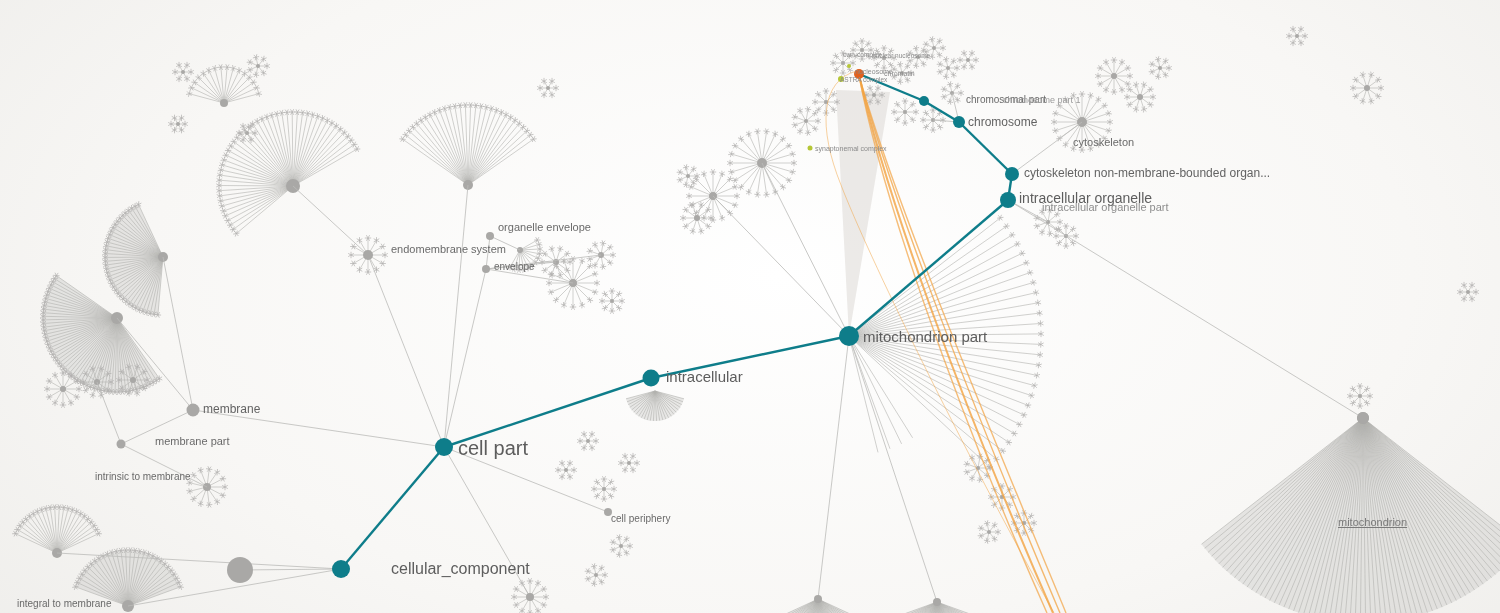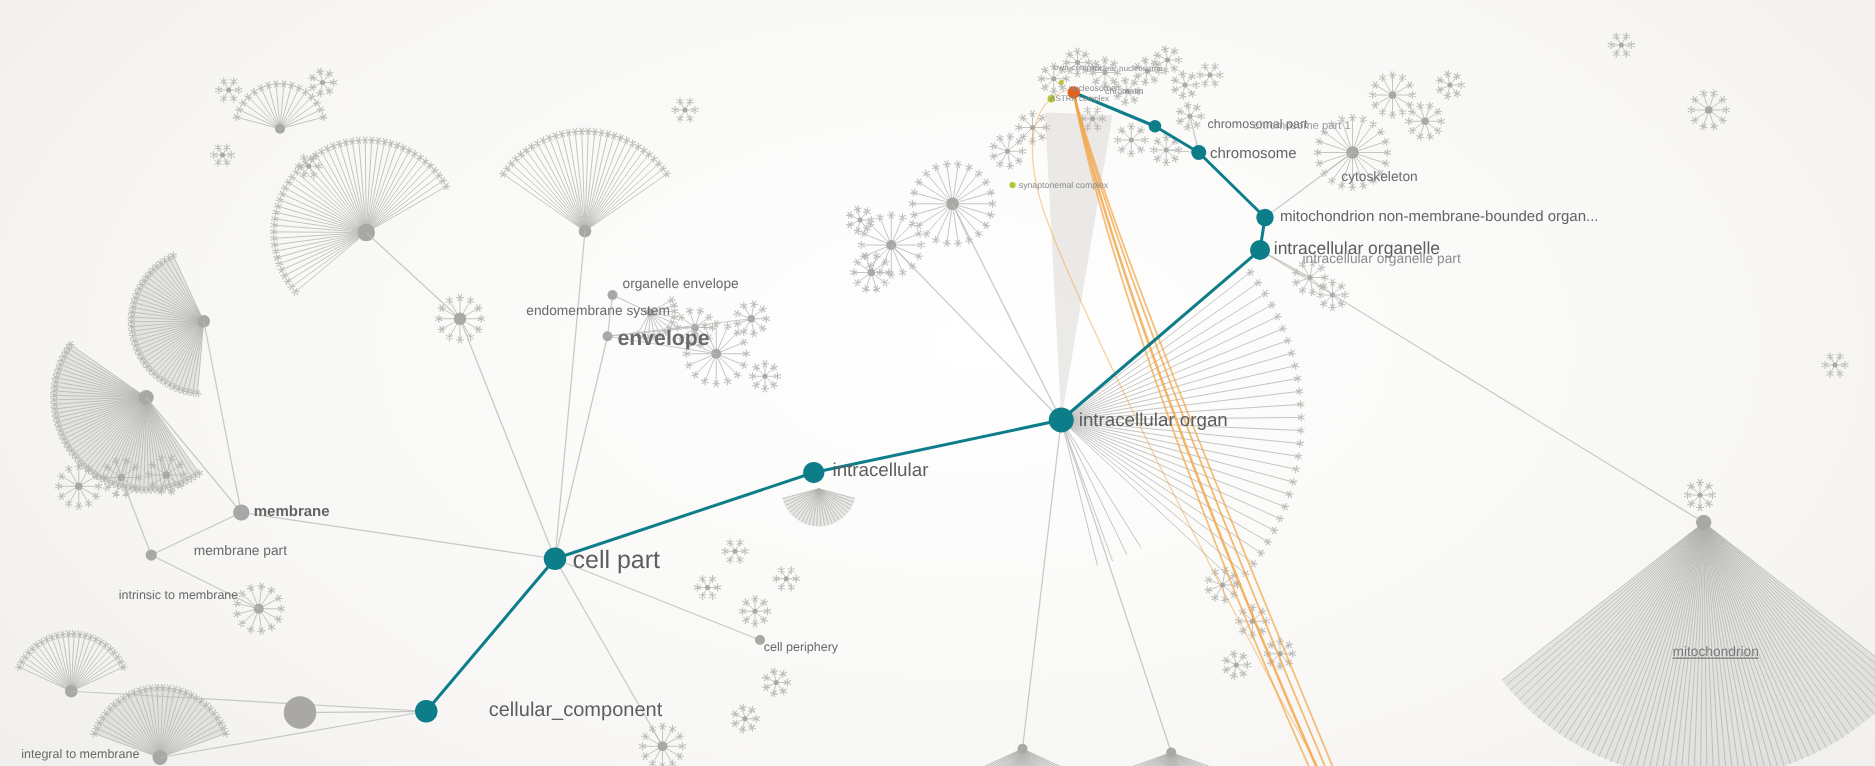--- a/index.html
+++ b/index.html
@@ -280,32 +280,32 @@
       <circle cx="924" cy="101" r="5" fill="#0e7d8a"></circle>
       <circle cx="859" cy="74" r="5" fill="#e2611d"></circle>
       <circle cx="841" cy="79" r="3" fill="#b5c636"></circle>
       <circle cx="810" cy="148" r="2.5" fill="#b5c636"></circle>
       <circle cx="849" cy="66" r="2" fill="#b5c636"></circle>
     </svg>
   <div class="labels">
       <div class="lbl" style="left: 355px; top: 561.08px; font-size: 16px; color: rgb(93, 93, 93); margin-left: 36px;">cellular_component</div>
       <div class="lbl" style="left: 458px; top: 438.08px; font-size: 20px; color: rgb(93, 93, 93);">cell part</div>
       <div class="lbl" style="left: 666px; top: 368.7px; font-size: 15px; color: rgb(93, 93, 93);">intracellular</div>
-      <div class="lbl" style="left: 863px; top: 328.7px; font-size: 15px; color: rgb(93, 93, 93);">intracellular organ</div>
+      <div class="lbl" style="left: 863px; top: 328.7px; font-size: 15px; color: rgb(93, 93, 93);">mitochondrion part</div>
       <div class="lbl" style="left: 1019px; top: 191.32px; font-size: 14px; color: rgb(93, 93, 93);">intracellular organelle</div>
       <div class="lbl" style="left: 1042px; top: 202.18px; font-size: 11px; color: rgb(141, 141, 141);">intracellular organelle part</div>
-      <div class="lbl" style="left: 1024px; top: 166.56px; font-size: 12px; color: rgb(99, 99, 99);">mitochondrion non-membrane-bounded organ...</div>
+      <div class="lbl" style="left: 1024px; top: 166.56px; font-size: 12px; color: rgb(99, 99, 99);">cytoskeleton non-membrane-bounded organ...</div>
       <div class="lbl" style="left: 968px; top: 115.56px; font-size: 12px; color: rgb(99, 99, 99);">chromosome</div>
       <div class="lbl" style="left: 930px; top: 94.8px; font-size: 10px; color: rgb(106, 106, 106); margin-left: 36px;">chromosomal part</div>
       <div class="lbl" style="left: 1003px; top: 96.42px; font-size: 9px; color: rgb(155, 155, 155);">chromosome part 1</div>
       <div class="lbl" style="left: 1073px; top: 137.18px; font-size: 11px; color: rgb(106, 106, 106);">cytoskeleton</div>
       <div class="lbl" style="left: 498px; top: 222.18px; font-size: 11px; color: rgb(106, 106, 106);">organelle envelope</div>
-      <div class="lbl" style="left: 403px; top: 244.18px; font-size: 11px; color: rgb(106, 106, 106); padding-left: 18px;">endomembrane system</div>
-      <div class="lbl" style="left: 494px; top: 262.18px; font-size: 17px; color: rgb(106, 106, 106); font-weight: bold;">envelope</div>
-      <div class="lbl" style="left: 203px; top: 402.56px; font-size: 12px; color: rgb(99, 99, 99); font-weight: bold;">membrane</div>
+      <div class="lbl" style="left: 373px; top: 244.18px; font-size: 11px; color: rgb(106, 106, 106); padding-left: 18px;">endomembrane system</div>
+      <div class="lbl" style="left: 494px; top: 262.18px; font-size: 10px; color: rgb(106, 106, 106);">envelope</div>
+      <div class="lbl" style="left: 203px; top: 402.56px; font-size: 12px; color: rgb(99, 99, 99);">membrane</div>
       <div class="lbl" style="left: 128px; top: 436.18px; font-size: 11px; color: rgb(106, 106, 106); margin-left: 27px;">membrane part</div>
       <div class="lbl" style="left: 51px; top: 471.8px; font-size: 10px; color: rgb(106, 106, 106); padding-left: 44px;">intrinsic to membrane</div>
       <div class="lbl" style="left: 611px; top: 513.8px; font-size: 10px; color: rgb(106, 106, 106); text-align: right;">cell periphery</div>
       <div class="lbl" style="left: 17px; top: 598.8px; font-size: 10px; color: rgb(106, 106, 106);">integral to membrane</div>
       <div class="lbl" style="left: 1338px; top: 517.18px; font-size: 11px; color: rgb(122, 122, 122); text-decoration: underline;">mitochondrion</div>
       <div class="lbl" style="left: 855px; top: 67.66px; font-size: 7px; color: rgb(138, 138, 138);">nucleosome</div>
       <div class="lbl" style="left: 884px; top: 69.66px; font-size: 7px; color: rgb(138, 138, 138);">chromatin</div>
       <div class="lbl" style="left: 872px; top: 52.97px; font-size: 6.5px; color: rgb(138, 138, 138);">nuclear nucleosome</div>
       <div class="lbl" style="left: 843px; top: 51.97px; font-size: 6.5px; color: rgb(138, 138, 138);">own-complex</div>
       <div class="lbl" style="left: 840px; top: 76.97px; font-size: 6.5px; color: rgb(138, 138, 138);">ASTRA complex</div>

